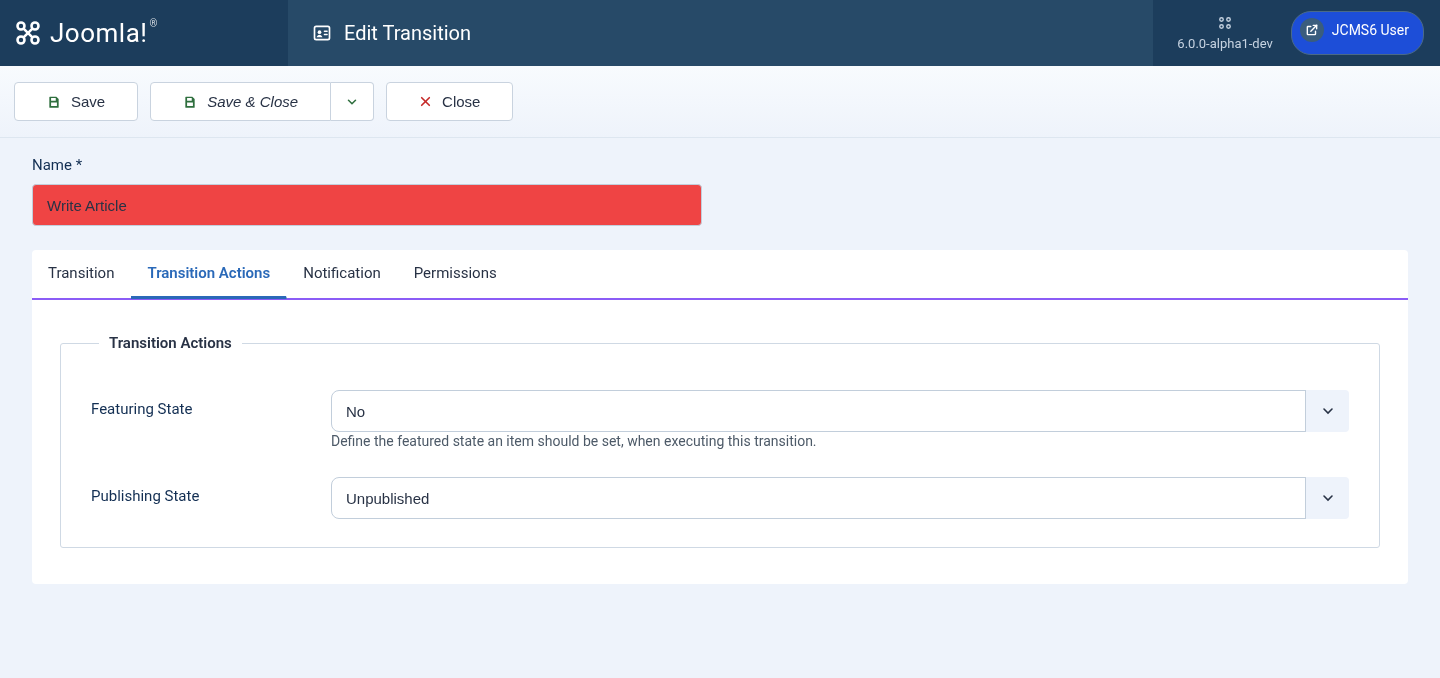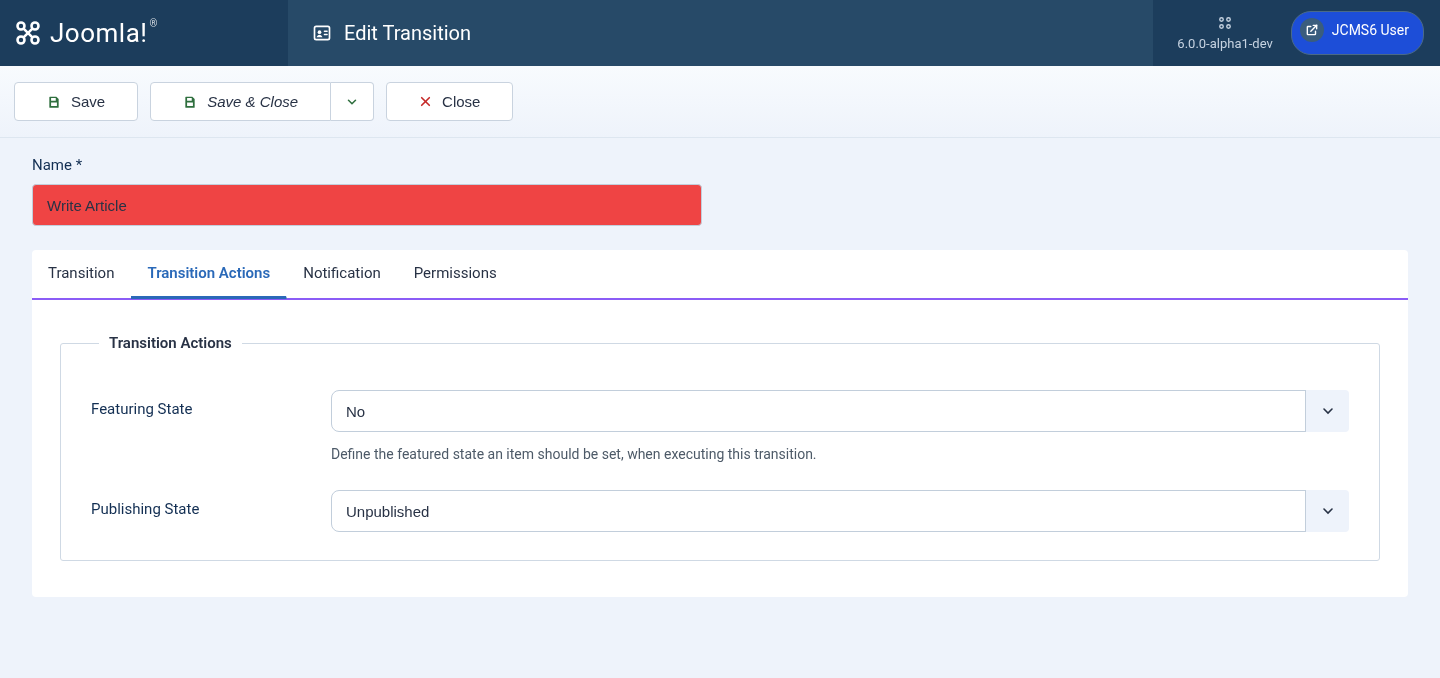--- a/index.html
+++ b/index.html
@@ -90,21 +90,21 @@
 .select-wrap select {
   width:100%; height:42px; background:#fff; border:1px solid #c2cedb; border-radius:8px;
   padding: 0 44px 0 14px; font-size:15px; color:#283245; appearance:none; cursor:pointer;
 }
 .select-chevron {
   position:absolute; right:0; top:0; width:44px; height:42px;
   display:flex; align-items:center; justify-content:center;
   background:#eef3fb; border-left:1px solid #c2cedb;
   border-top-right-radius:4px; border-bottom-right-radius:4px; pointer-events:none;
 }
-.help { color:#4d5a68; font-size:14px; margin-top:14px; }
+.help { color:#4d5a68; font-size:14px; margin-top:1px; }
 
 svg { display:block; }
 </style>
 </head>
 <body>
 
 <div class="header">
   <div class="brand">
     <span class="brand-mark">
       <svg width="28" height="28" viewBox="0 0 24 24" fill="none" stroke="#fff" stroke-width="2.2">

